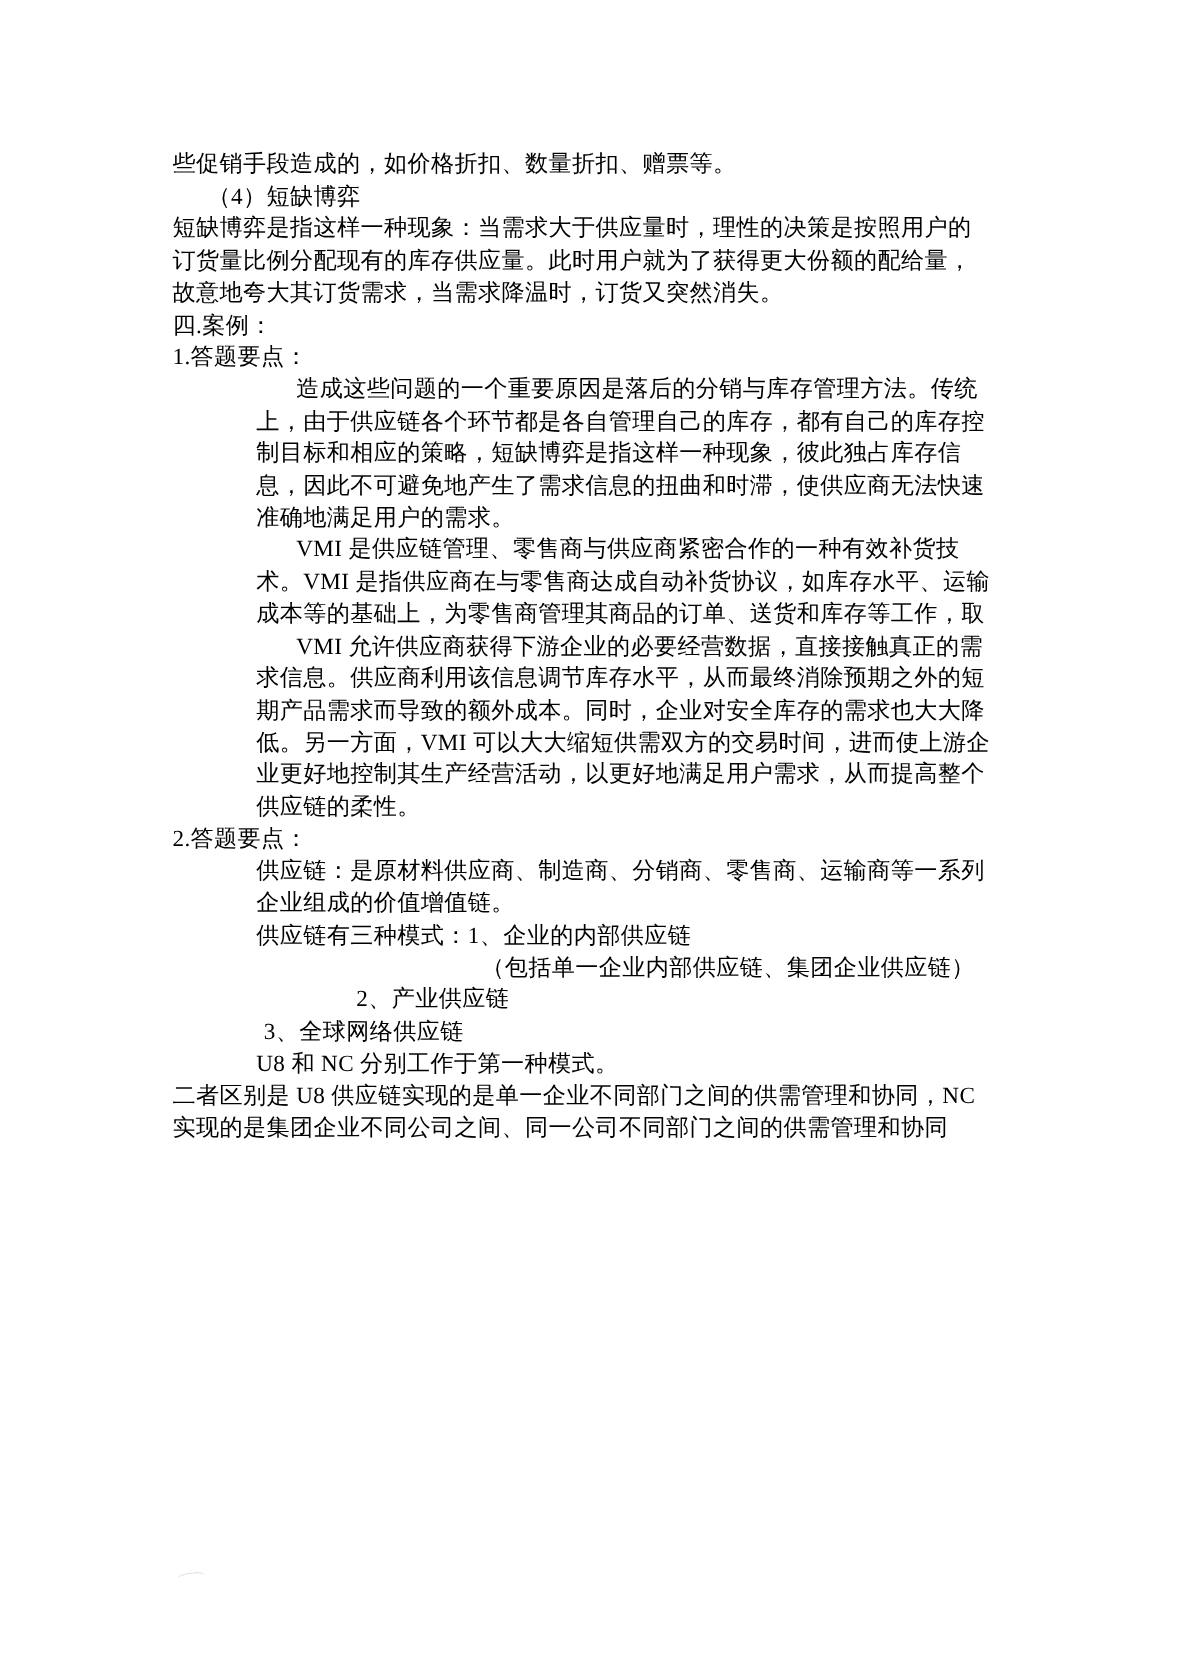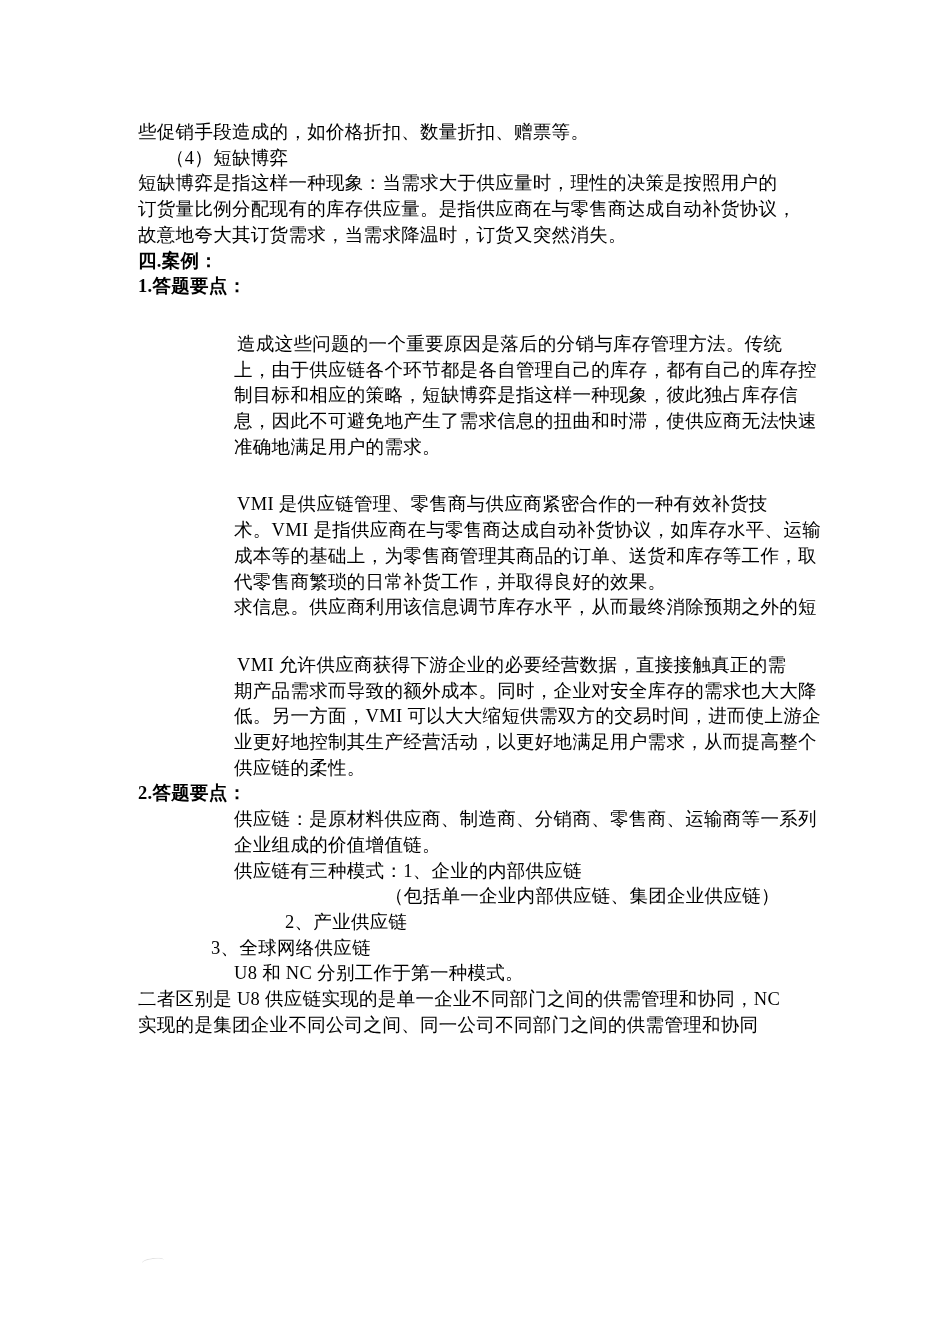--- a/index.html
+++ b/index.html
@@ -21,25 +21,25 @@
     top: 120px;
     left: 138px;
     width: 682px;
   }
   .line {
     font-size: 18.5px;
     line-height: 25.7px;
     letter-spacing: 0.3px;
     white-space: nowrap;
   }
-  .bold { font-weight: bold; }
+  .bold { font-weight: normal; }
   .i0 { margin-left: 0; }
   .i1 { margin-left: 28px; }
-  .i2 { margin-left: 96px; }
-  .i3 { margin-left: 99px; margin-top: 32px; }
+  .i2 { margin-left: 67px; }
+  .i3 { margin-left: 99px; }
   .i4 { margin-left: 247px; }
   .i5 { margin-left: 147px; }
   .i6 { margin-left: 73px; }
   .artifact {
     position: absolute;
     left: 142px;
     top: 1258px;
     width: 22px;
     height: 7px;
     border-top: 1px solid #d9d9d9;
@@ -49,35 +49,34 @@
   }
 </style>
 </head>
 <body>
 
 <div class="page">
   <div class="content">
     <div class="line i0">些促销手段造成的，如价格折扣、数量折扣、赠票等。</div>
     <div class="line i1">（4）短缺博弈</div>
     <div class="line i0">短缺博弈是指这样一种现象：当需求大于供应量时，理性的决策是按照用户的</div>
-    <div class="line i0">订货量比例分配现有的库存供应量。是指供应商在与零售商达成自动补货协议，</div>
+    <div class="line i0">订货量比例分配现有的库存供应量。此时用户就为了获得更大份额的配给量，</div>
     <div class="line i0">故意地夸大其订货需求，当需求降温时，订货又突然消失。</div>
     <div class="line i0 bold">四.案例：</div>
     <div class="line i0 bold">1.答题要点：</div>
     <div class="line i3">造成这些问题的一个重要原因是落后的分销与库存管理方法。传统</div>
     <div class="line i2">上，由于供应链各个环节都是各自管理自己的库存，都有自己的库存控</div>
     <div class="line i2">制目标和相应的策略，短缺博弈是指这样一种现象，彼此独占库存信</div>
     <div class="line i2">息，因此不可避免地产生了需求信息的扭曲和时滞，使供应商无法快速</div>
     <div class="line i2">准确地满足用户的需求。</div>
     <div class="line i3">VMI 是供应链管理、零售商与供应商紧密合作的一种有效补货技</div>
     <div class="line i2">术。VMI 是指供应商在与零售商达成自动补货协议，如库存水平、运输</div>
     <div class="line i2">成本等的基础上，为零售商管理其商品的订单、送货和库存等工作，取</div>
-    <div class="line i2">代零售商繁琐的日常补货工作，并取得良好的效果。</div>
+    <div class="line i3">VMI 允许供应商获得下游企业的必要经营数据，直接接触真正的需</div>
     <div class="line i2">求信息。供应商利用该信息调节库存水平，从而最终消除预期之外的短</div>
-    <div class="line i3">VMI 允许供应商获得下游企业的必要经营数据，直接接触真正的需</div>
     <div class="line i2">期产品需求而导致的额外成本。同时，企业对安全库存的需求也大大降</div>
     <div class="line i2">低。另一方面，VMI 可以大大缩短供需双方的交易时间，进而使上游企</div>
     <div class="line i2">业更好地控制其生产经营活动，以更好地满足用户需求，从而提高整个</div>
     <div class="line i2">供应链的柔性。</div>
     <div class="line i0 bold">2.答题要点：</div>
     <div class="line i2">供应链：是原材料供应商、制造商、分销商、零售商、运输商等一系列</div>
     <div class="line i2">企业组成的价值增值链。</div>
     <div class="line i2">供应链有三种模式：1、企业的内部供应链</div>
     <div class="line i4">（包括单一企业内部供应链、集团企业供应链）</div>
     <div class="line i5">2、产业供应链</div>

